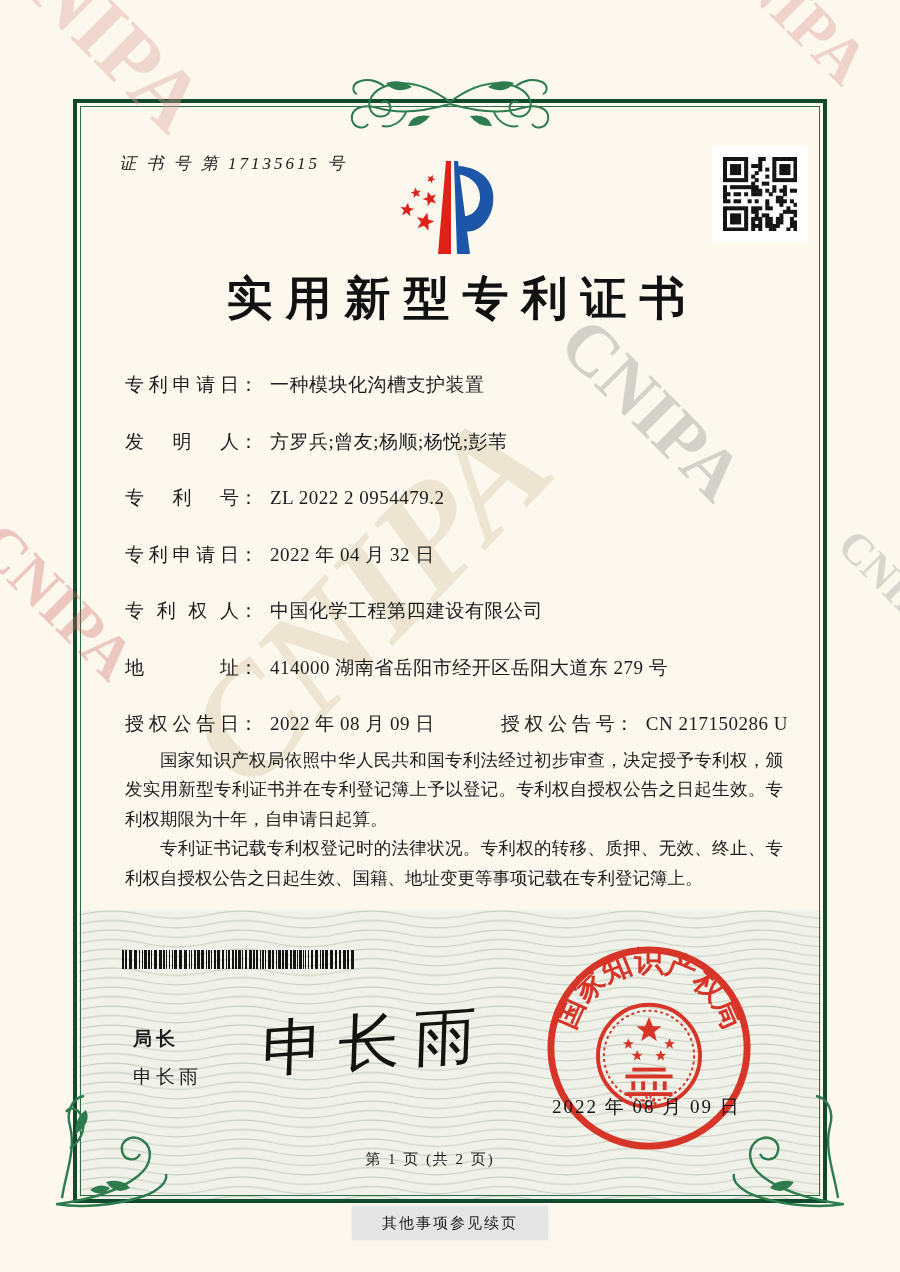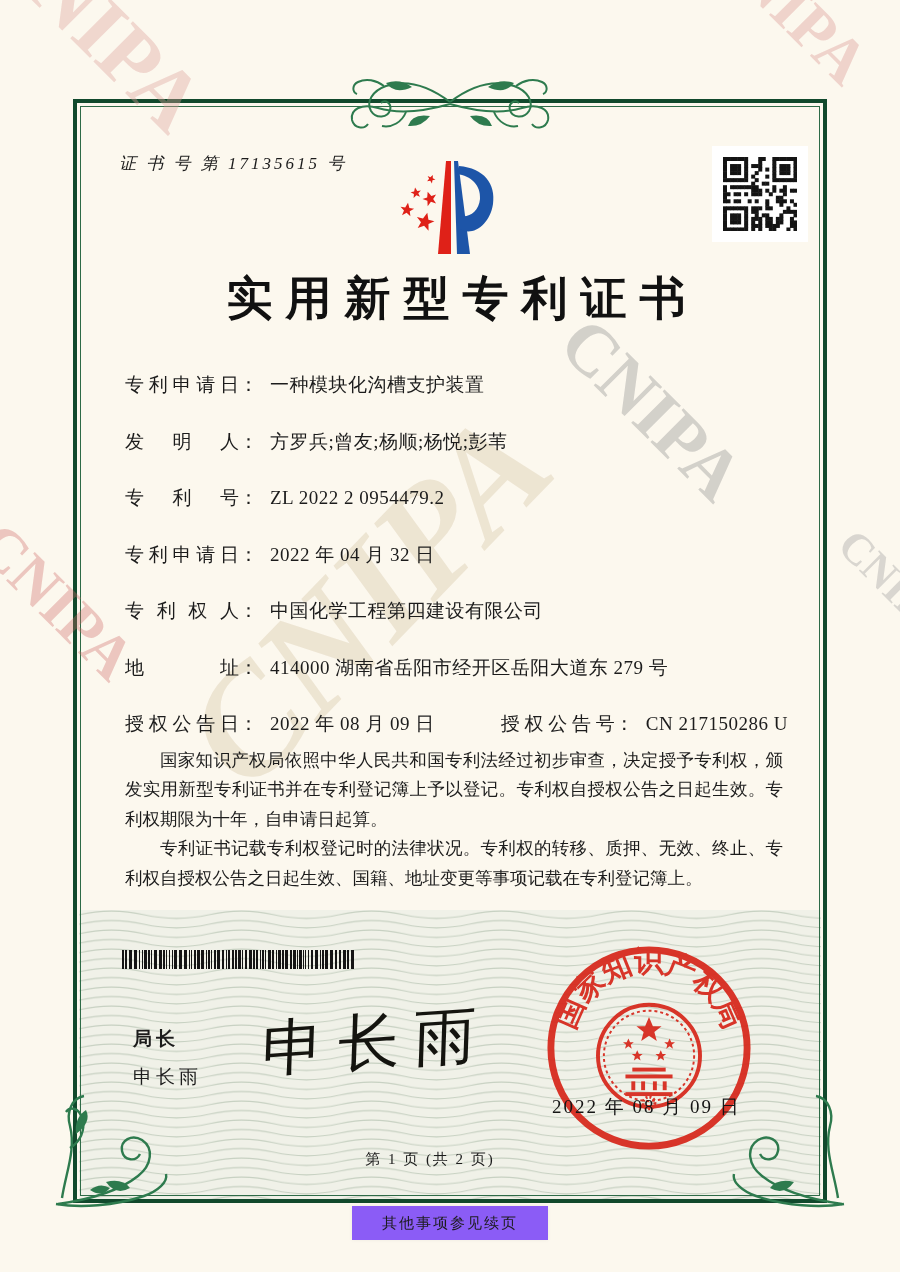--- a/index.html
+++ b/index.html
@@ -55,21 +55,21 @@
   .sig-name{left:133px;top:1064px;font-size:19px;letter-spacing:4px;
              font-family:"Liberation Sans","DejaVu Sans",sans-serif;}
   .sig-script{left:262px;top:1000px;font-size:62px;color:#14140f;
               transform:rotate(-4deg) skewX(-6deg);letter-spacing:14px;z-index:4;}
 
   .seal{left:545px;top:944px;z-index:5;}
   .seal-date{left:552px;top:1094px;width:210px;font-size:19px;color:#151515;
              letter-spacing:2px;z-index:6;}
 
   .pageinfo{left:0;right:40px;top:1150px;text-align:center;font-size:15px;letter-spacing:2px;}
-  .cont-patch{left:352px;top:1206px;width:196px;height:34px;background:#8b5cf6;z-index:4;
+  .cont-patch{left:352px;top:1206px;width:196px;height:34px;background:#e5e5e5;z-index:4;
               display:flex;align-items:center;justify-content:center;
               box-shadow:0 0 4px rgba(0,0,0,.06);}
   .cont-patch span{font-size:15px;letter-spacing:2px;}
 </style>
 </head>
 <body>
 
 <div class="page">
 
   <div class="band">

